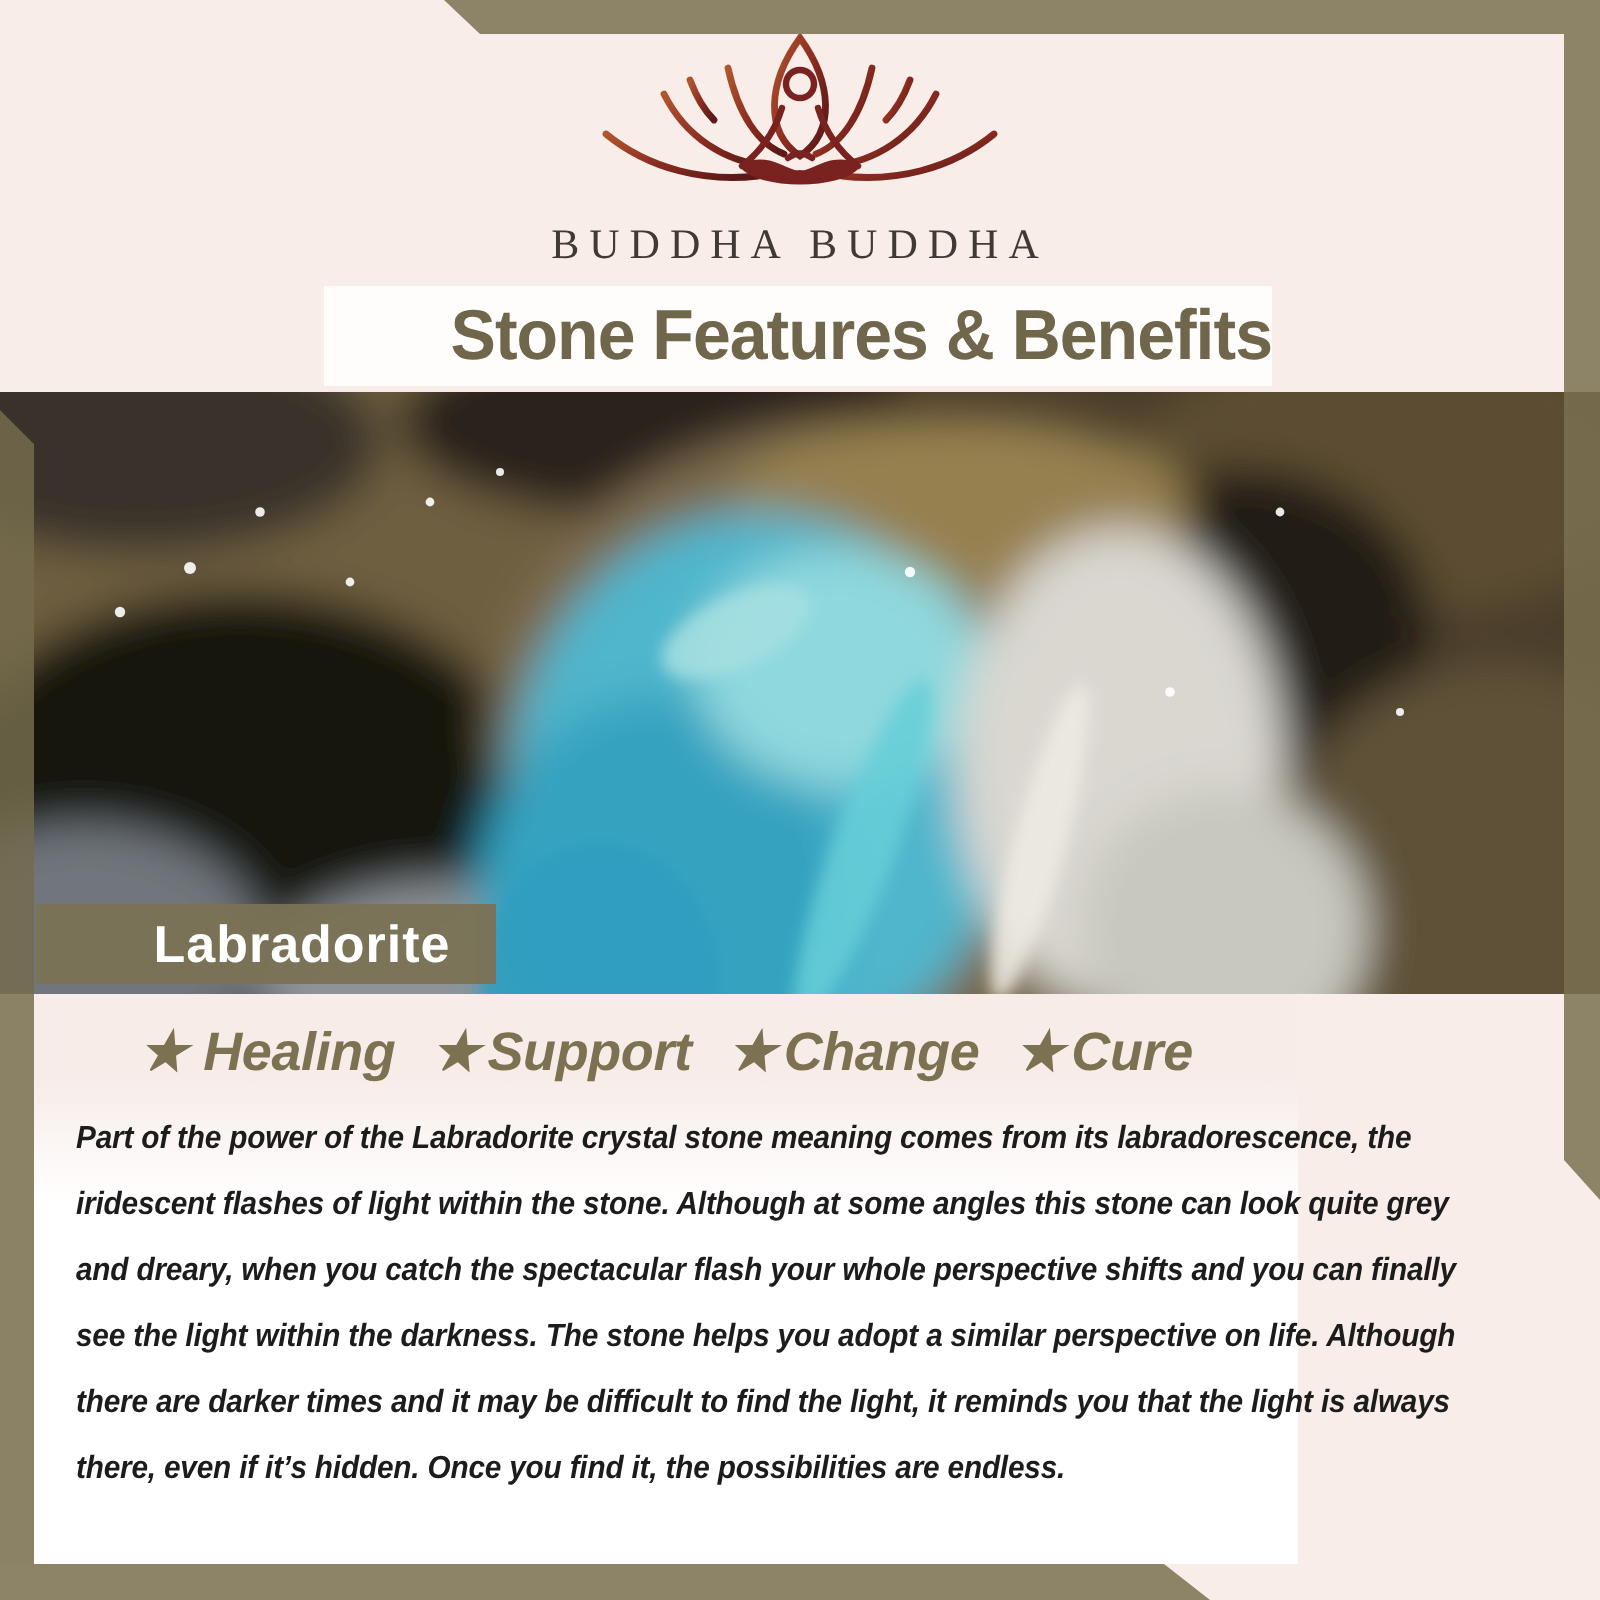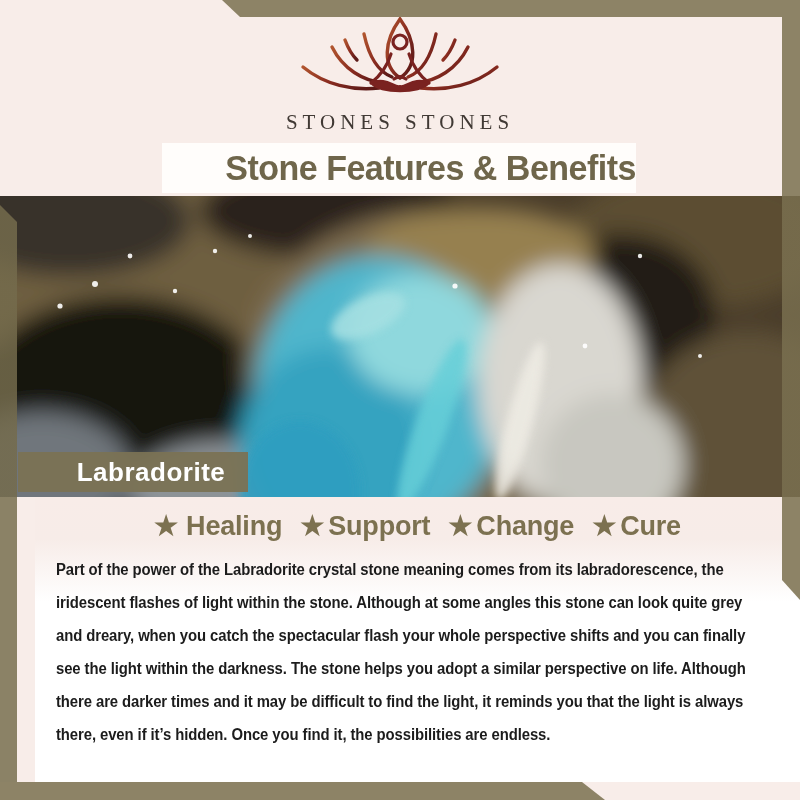--- a/index.html
+++ b/index.html
@@ -37,22 +37,23 @@
   
   .photo{position:absolute;left:0;top:196px;width:800px;height:301px;overflow:hidden;background:#4a3d2a;}
   .photo svg{display:block;width:800px;height:301px;}
   .photo-label{
     position:absolute;left:18px;top:256px;width:230px;height:40px;
     background:rgba(122,114,84,0.95);display:flex;align-items:center;justify-content:center;
   }
   .photo-label span{color:#ffffff;font-size:26px;font-weight:bold;letter-spacing:0.5px;margin-left:36px;}
   
   .bottom-card{
-    position:absolute;left:35px;top:497px;width:765px;height:285px;
+    position:absolute;left:17px;top:497px;width:632px;height:285px;
     background:linear-gradient(180deg,#f8ece8 0px,#f7ece8 42px,#ffffff 105px);
+    font-style:italic;
   }
   .features{
     position:absolute;left:0;top:13px;width:100%;text-align:center;
     color:#7c7150;font-weight:bold;font-size:27px;letter-spacing:-0.2px;white-space:nowrap;
   }
   .feature-item{margin:0 9px;display:inline-block;}
   .feature-item .star{margin-right:4px;}
   .feature-item:first-child .star{margin-right:8px;}
   .body-text{
     position:absolute;left:21px;top:56px;width:800px;
@@ -97,21 +98,21 @@
 
         <path d="M106,40 C102,53 95,62 86,69"></path>
         <path d="M124,40 C128,53 135,62 144,69"></path>
 
         <path d="M86,69 C100,62 110,74 115,72 C120,74 130,62 144,69 C136,80 94,80 86,69 Z" fill="#7a2220" stroke-width="2"></path>
 
         <path d="M109,65 C113,62 117,62 121,65"></path>
       </g>
     </svg>
   </div>
-  <div class="brand-name">STONES STONES</div>
+  <div class="brand-name">BUDDHA BUDDHA</div>
 
   <div class="title-banner">
     <span>Stone Features &amp; Benefits</span>
   </div>
 
   <div class="photo">
     <svg viewBox="0 0 800 301" preserveAspectRatio="none">
       <defs>
         <filter id="b1" x="-40%" y="-40%" width="180%" height="180%">
             <feGaussianBlur stdDeviation="11"></feGaussianBlur>

